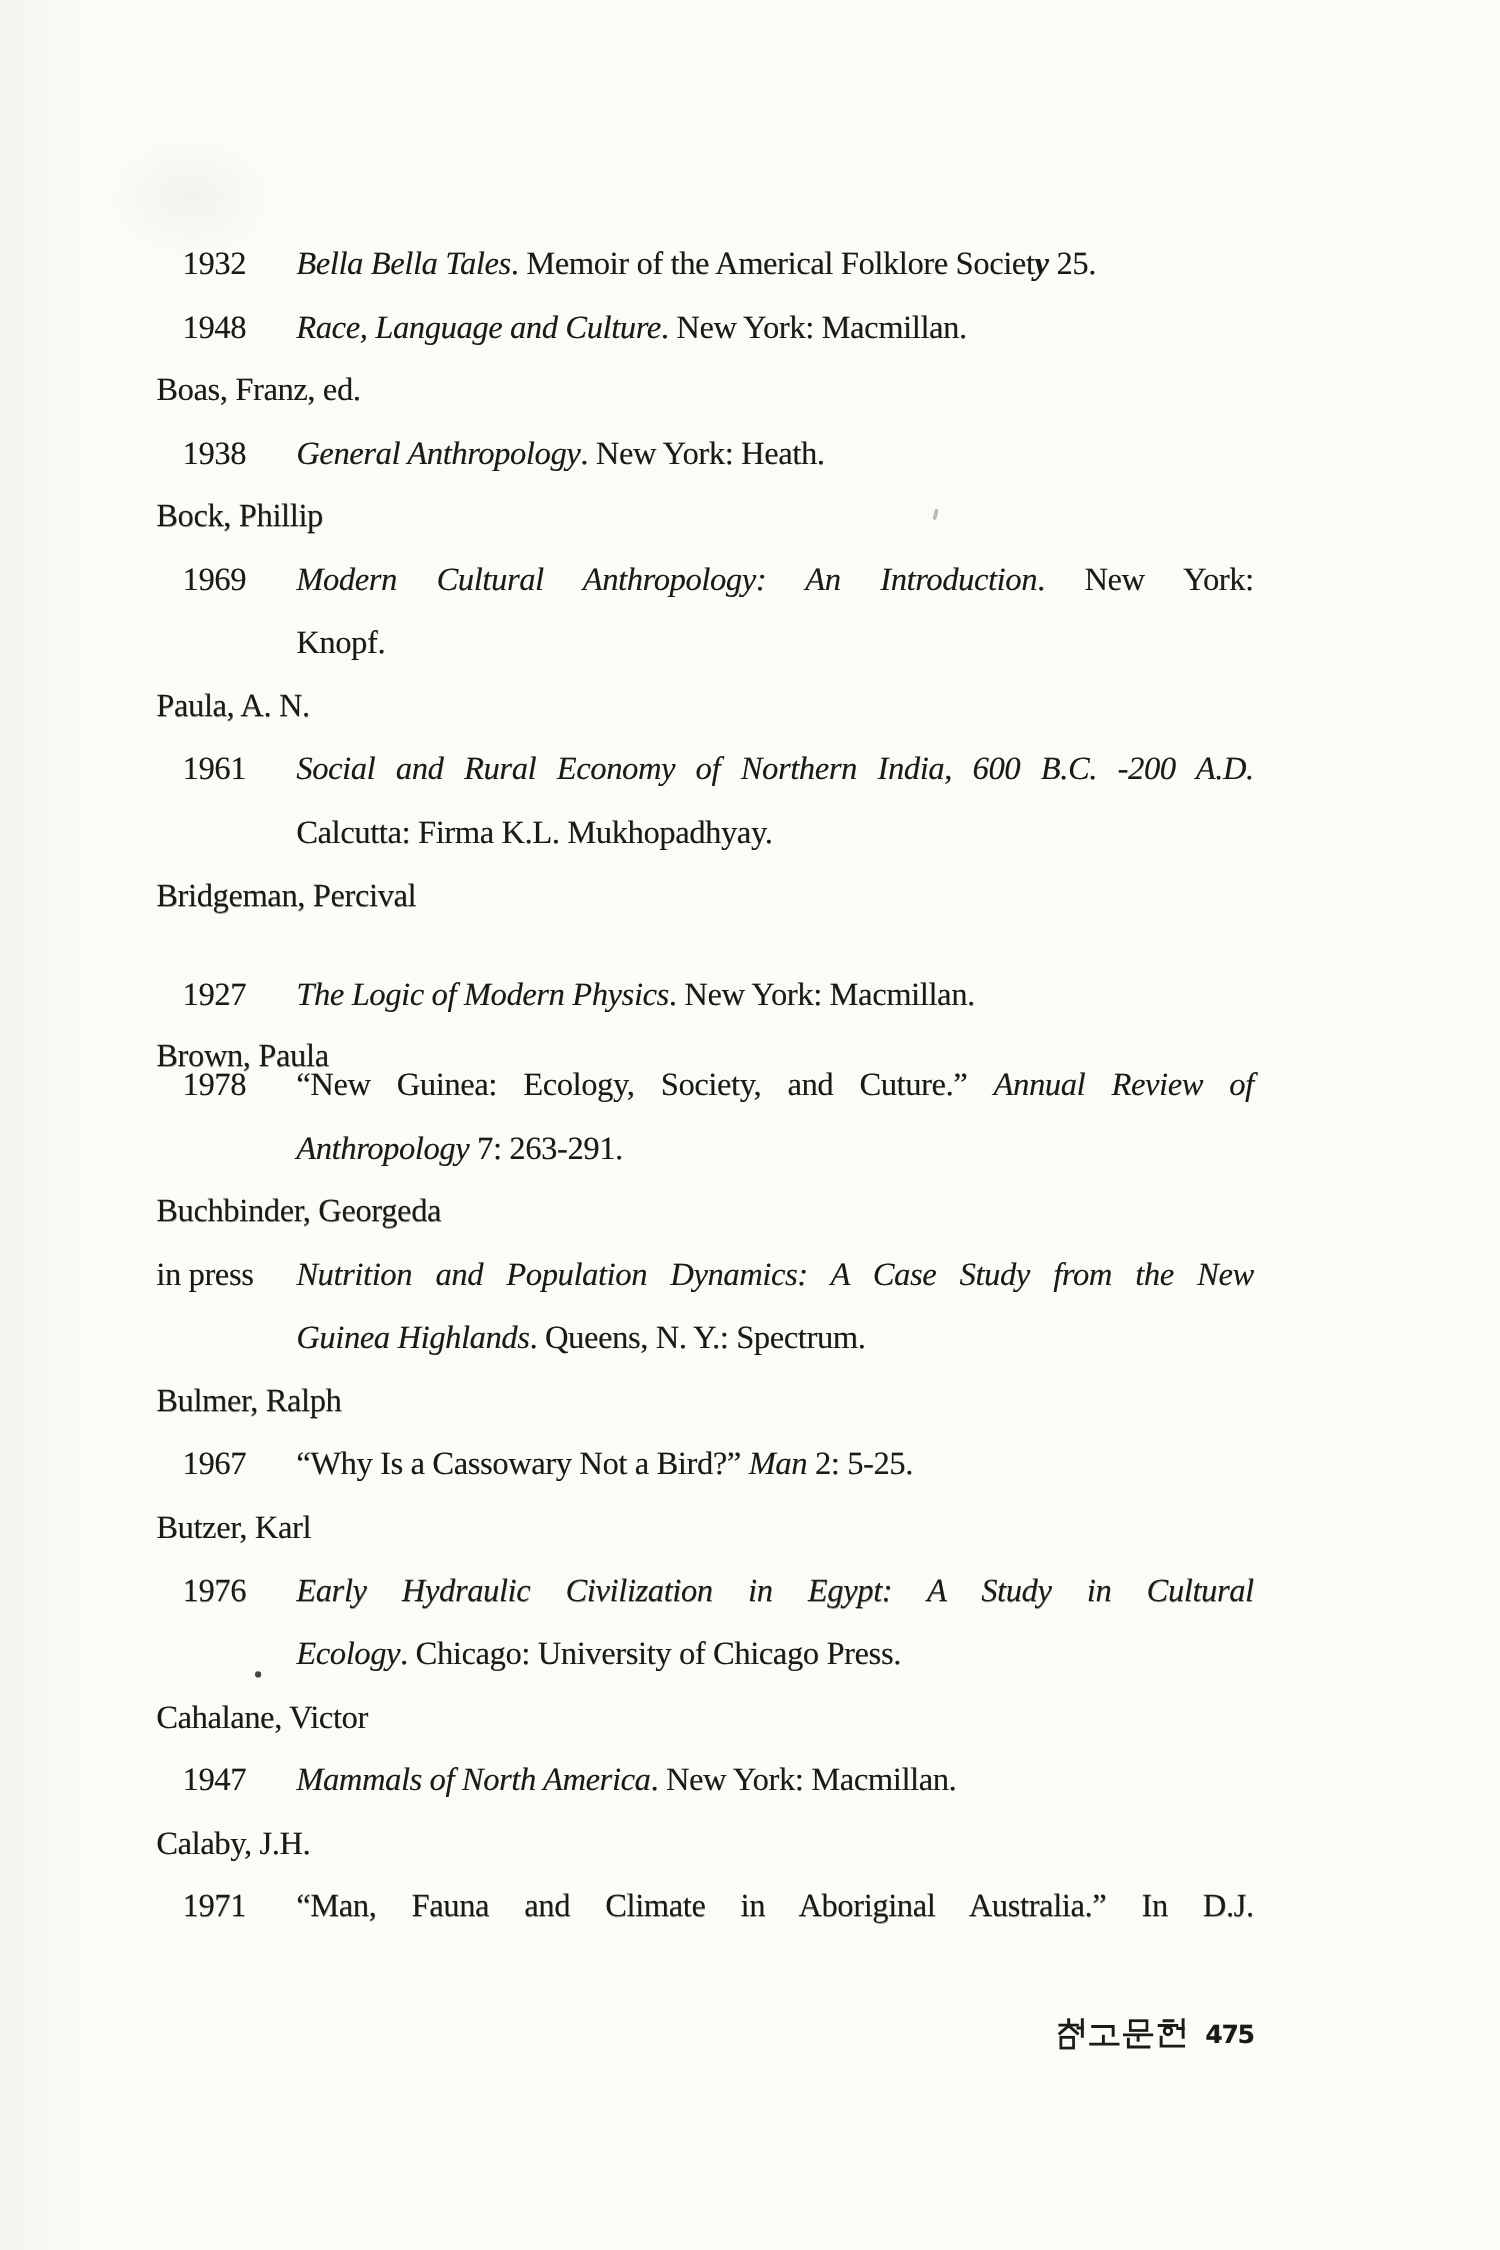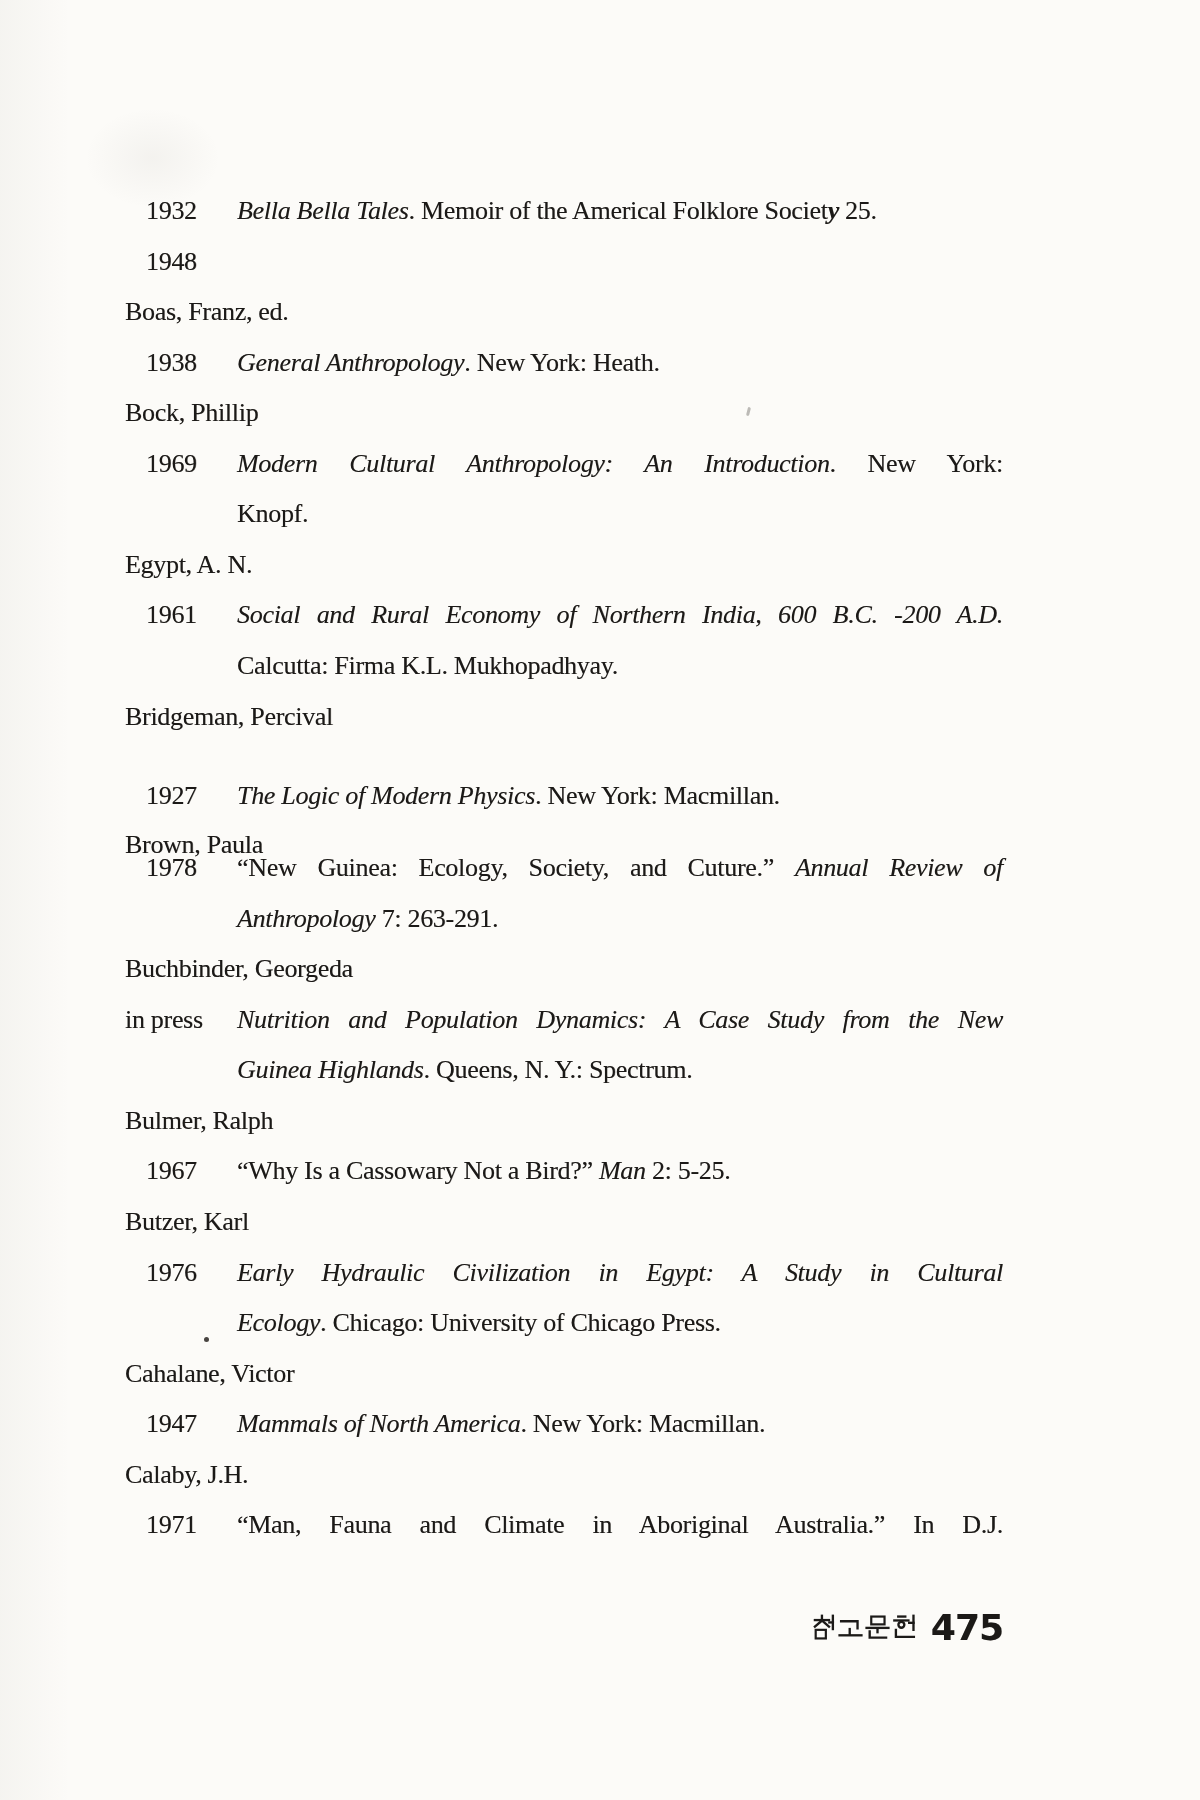--- a/index.html
+++ b/index.html
@@ -49,54 +49,55 @@
   #page-footer{
     position:absolute;right:197px;top:1610px;height:34px;
     display:flex;align-items:center;gap:13px;
   }
   .korean-label{display:flex;align-items:center;}
   .korean-label svg{display:block;width:25px;height:29px;margin:0 1px;}
   .korean-label svg *{stroke:#1c1a18;fill:none;stroke-width:3;stroke-linecap:square;}
   .korean-label svg rect{stroke-width:2.8;}
   .sr-only{position:absolute;width:1px;height:1px;overflow:hidden;clip:rect(0 0 0 0);white-space:nowrap;}
   #page-number{
-    font-family:"DejaVu Sans", sans-serif;font-weight:600;font-size:36px;
+    font-family:"DejaVu Sans", sans-serif;font-weight:600;font-size:20px;
     letter-spacing:-1px;color:#1b1917;
     text-shadow:0.3px 0.3px 0.5px rgba(45,40,35,0.4);
   }
 </style>
 </head>
 <body style="background: rgb(252, 251, 248);">
 
 <div class="smudge-tl"></div>
 <div class="dot-artifact"></div>
 <div class="tick-artifact"></div>
 
 <div id="text-block" style="color: rgb(27, 25, 23);">
     <div class="row work" style="top: 186px;">
       <span class="year">1932</span>
       <div class="txt"><i>Bella Bella Tales</i><span>. Memoir of the Americal Folklore Societ</span><b><i>y</i></b><span> 25.</span></div>
     </div>
     <div class="row work" style="top: 237px;">
       <span class="year">1948</span>
+      <div class="txt"><i>Race, Language and Culture</i><span>. New York: Macmillan.</span></div>
     </div>
     <div class="row author" style="top: 287px;"><span>Boas, Franz, ed.</span></div>
     <div class="row work" style="top: 338px;">
       <span class="year">1938</span>
       <div class="txt"><i>General Anthropology</i><span>. New York: Heath.</span></div>
     </div>
     <div class="row author" style="top: 388px;"><span>Bock, Phillip</span></div>
     <div class="row work just" style="top: 439px;">
       <span class="year">1969</span>
       <div class="txt"><i>Modern Cultural Anthropology: An Introduction</i><span>. New York:</span></div>
     </div>
     <div class="row cont" style="top: 489px;">
       <div class="txt"><span>Knopf.</span></div>
     </div>
-    <div class="row author" style="top: 540px;"><span>Egypt, A. N.</span></div>
+    <div class="row author" style="top: 540px;"><span>Paula, A. N.</span></div>
     <div class="row work just" style="top: 590px;">
       <span class="year">1961</span>
       <div class="txt"><i>Social and Rural Economy of Northern India, 600 B.C. -200 A.D.</i></div>
     </div>
     <div class="row cont" style="top: 641px;">
       <div class="txt"><span>Calcutta: Firma K.L. Mukhopadhyay.</span></div>
     </div>
     <div class="row author" style="top: 692px;"><span>Bridgeman, Percival</span></div>
     <div class="row work" style="top: 742px; margin-top: 29px;">
       <span class="year">1927</span>

